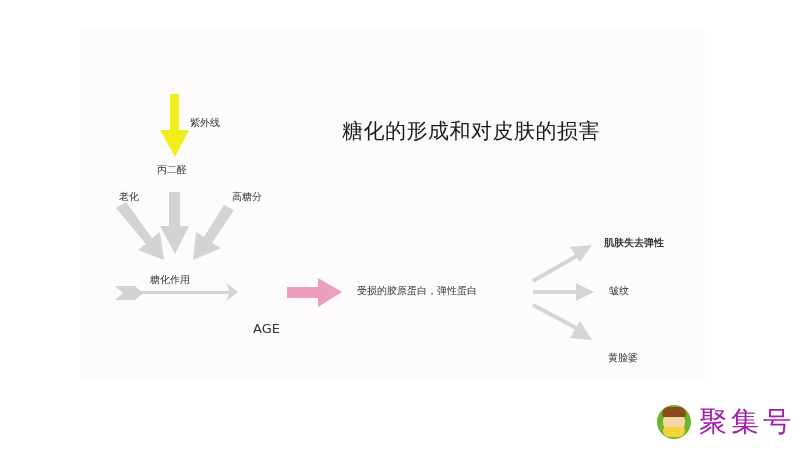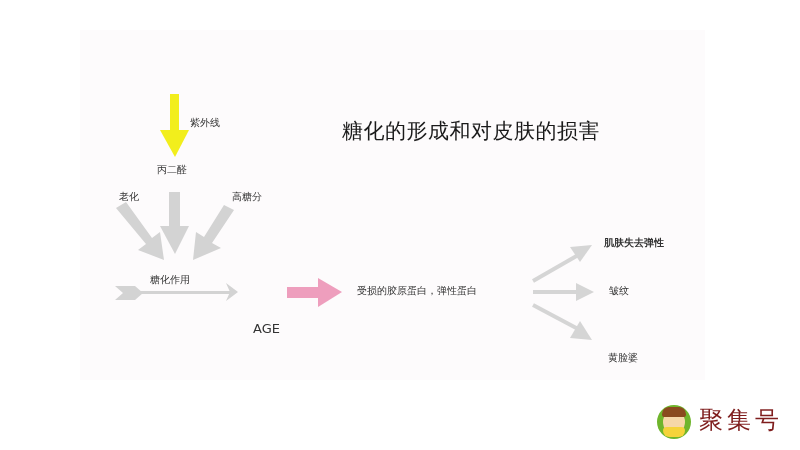--- a/index.html
+++ b/index.html
@@ -6,21 +6,21 @@
   body{width:800px;height:450px;position:relative;overflow:hidden;font-family:"DejaVu Sans",sans-serif;color:#222;}
   .panel{position:absolute;left:80px;top:30px;width:625px;height:350px;background:#fdfbfc;}
   .lbl{position:absolute;font-size:10px;color:#333;white-space:nowrap;line-height:1;}
   .title{position:absolute;left:342px;top:121px;font-size:21px;color:#1a1a1a;white-space:nowrap;letter-spacing:0.5px;line-height:1;text-align:right;}
   svg.arrows{position:absolute;left:0;top:0;}
   .logo{position:absolute;left:655px;top:400px;width:140px;height:45px;}
   .logo-circle{position:absolute;left:2px;top:5px;width:34px;height:34px;border-radius:50%;background:#6fb52c;}
   .logo-inner{position:absolute;left:6px;top:5px;width:22px;height:24px;border-radius:50%;background:#f6d7a8;}
   .logo-hair{position:absolute;left:5px;top:2px;width:24px;height:10px;border-radius:10px 10px 4px 4px;background:#8a4a1e;}
   .logo-shirt{position:absolute;left:6px;top:22px;width:22px;height:10px;border-radius:6px 6px 10px 10px;background:#f5d33a;}
-  .logo-text{position:absolute;left:44px;top:8px;font-family:"DejaVu Serif",serif;font-size:24px;color:#7f1d1d;letter-spacing:4px;white-space:nowrap;line-height:1;}
+  .logo-text{position:absolute;left:44px;top:8px;font-family:"DejaVu Serif",serif;font-size:28px;color:#a21caf;letter-spacing:4px;white-space:nowrap;line-height:1;}
 </style>
 </head>
 <body>
 
 <div class="panel"></div>
 
 <svg class="arrows" width="800" height="450">
 
   <g>
     <rect x="170" y="94" width="9" height="42" fill="#f2ee1c"></rect>

